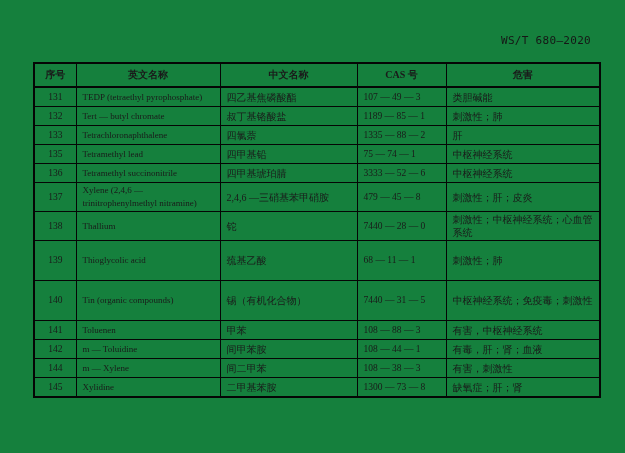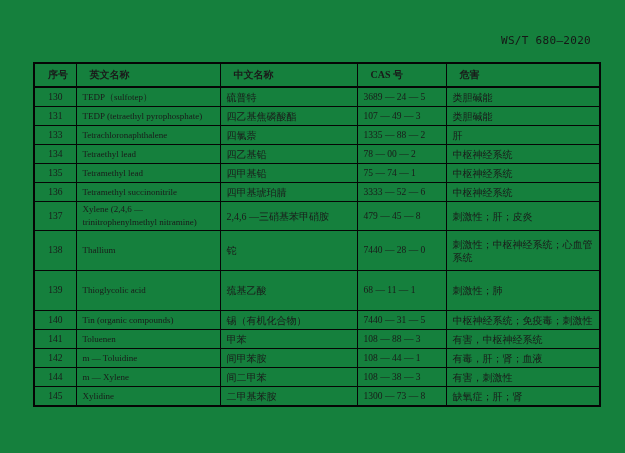--- a/index.html
+++ b/index.html
@@ -40,22 +40,22 @@
     overflow: hidden;
     vertical-align: middle;
   }
   .hazard-table thead tr {
     border-bottom: 2px solid #050505;
   }
   .hazard-table thead th {
     height: 20px;
     font-size: 10px;
     font-weight: bold;
-    text-align: left;
-    padding: 1px 13px;
+    text-align: center;
+    padding: 1px 2px;
     white-space: nowrap;
     margin-top: 44px;
   }
   .hazard-table tbody td {
     height: 16px;
     font-size: 10px;
     line-height: 13px;
     padding: 1px 4px 1px 6px;
     text-align: left;
   }
@@ -97,48 +97,41 @@
       <tr>
         <th>序号</th>
         <th>英文名称</th>
         <th>中文名称</th>
         <th>CAS 号</th>
         <th>危害</th>
       </tr>
     </thead>
     <tbody>
         <tr>
-          <td class="col-no">130</td>
-          <td class="col-en">TEDP（sulfotep）</td>
-          <td class="col-zh">硫普特</td>
-          <td class="col-cas">3689 — 24 — 5</td>
-          <td class="col-hazard">类胆碱能</td>
-        </tr>
-        <tr>
           <td class="col-no">131</td>
           <td class="col-en">TEDP (tetraethyl pyrophosphate)</td>
           <td class="col-zh">四乙基焦磷酸酯</td>
           <td class="col-cas">107 — 49 — 3</td>
           <td class="col-hazard">类胆碱能</td>
         </tr>
         <tr>
+          <td class="col-no">132</td>
+          <td class="col-en">Tert — butyl chromate</td>
+          <td class="col-zh">叔丁基铬酸盐</td>
+          <td class="col-cas">1189 — 85 — 1</td>
+          <td class="col-hazard">刺激性；肺</td>
+        </tr>
+        <tr>
           <td class="col-no">133</td>
           <td class="col-en">Tetrachloronaphthalene</td>
           <td class="col-zh">四氯萘</td>
           <td class="col-cas">1335 — 88 — 2</td>
           <td class="col-hazard">肝</td>
         </tr>
         <tr>
-          <td class="col-no">134</td>
-          <td class="col-en">Tetraethyl lead</td>
-          <td class="col-zh">四乙基铅</td>
-          <td class="col-cas">78 — 00 — 2</td>
-          <td class="col-hazard">中枢神经系统</td>
-        </tr>
-        <tr>
           <td class="col-no">135</td>
           <td class="col-en">Tetramethyl lead</td>
           <td class="col-zh">四甲基铅</td>
           <td class="col-cas">75 — 74 — 1</td>
           <td class="col-hazard">中枢神经系统</td>
         </tr>
         <tr>
           <td class="col-no">136</td>
           <td class="col-en">Tetramethyl succinonitrile</td>
           <td class="col-zh">四甲基琥珀腈</td>

